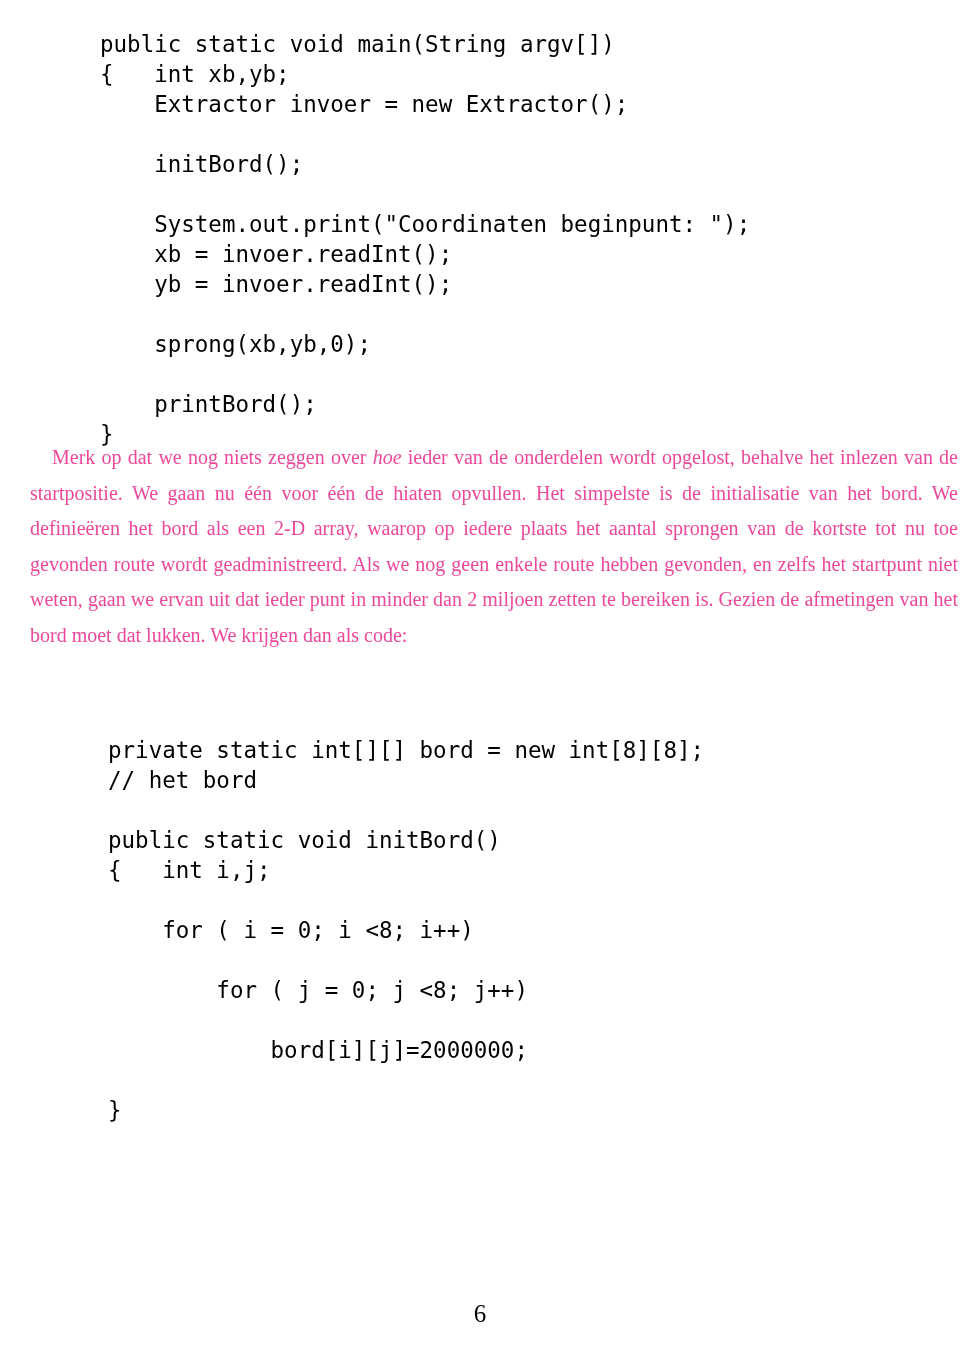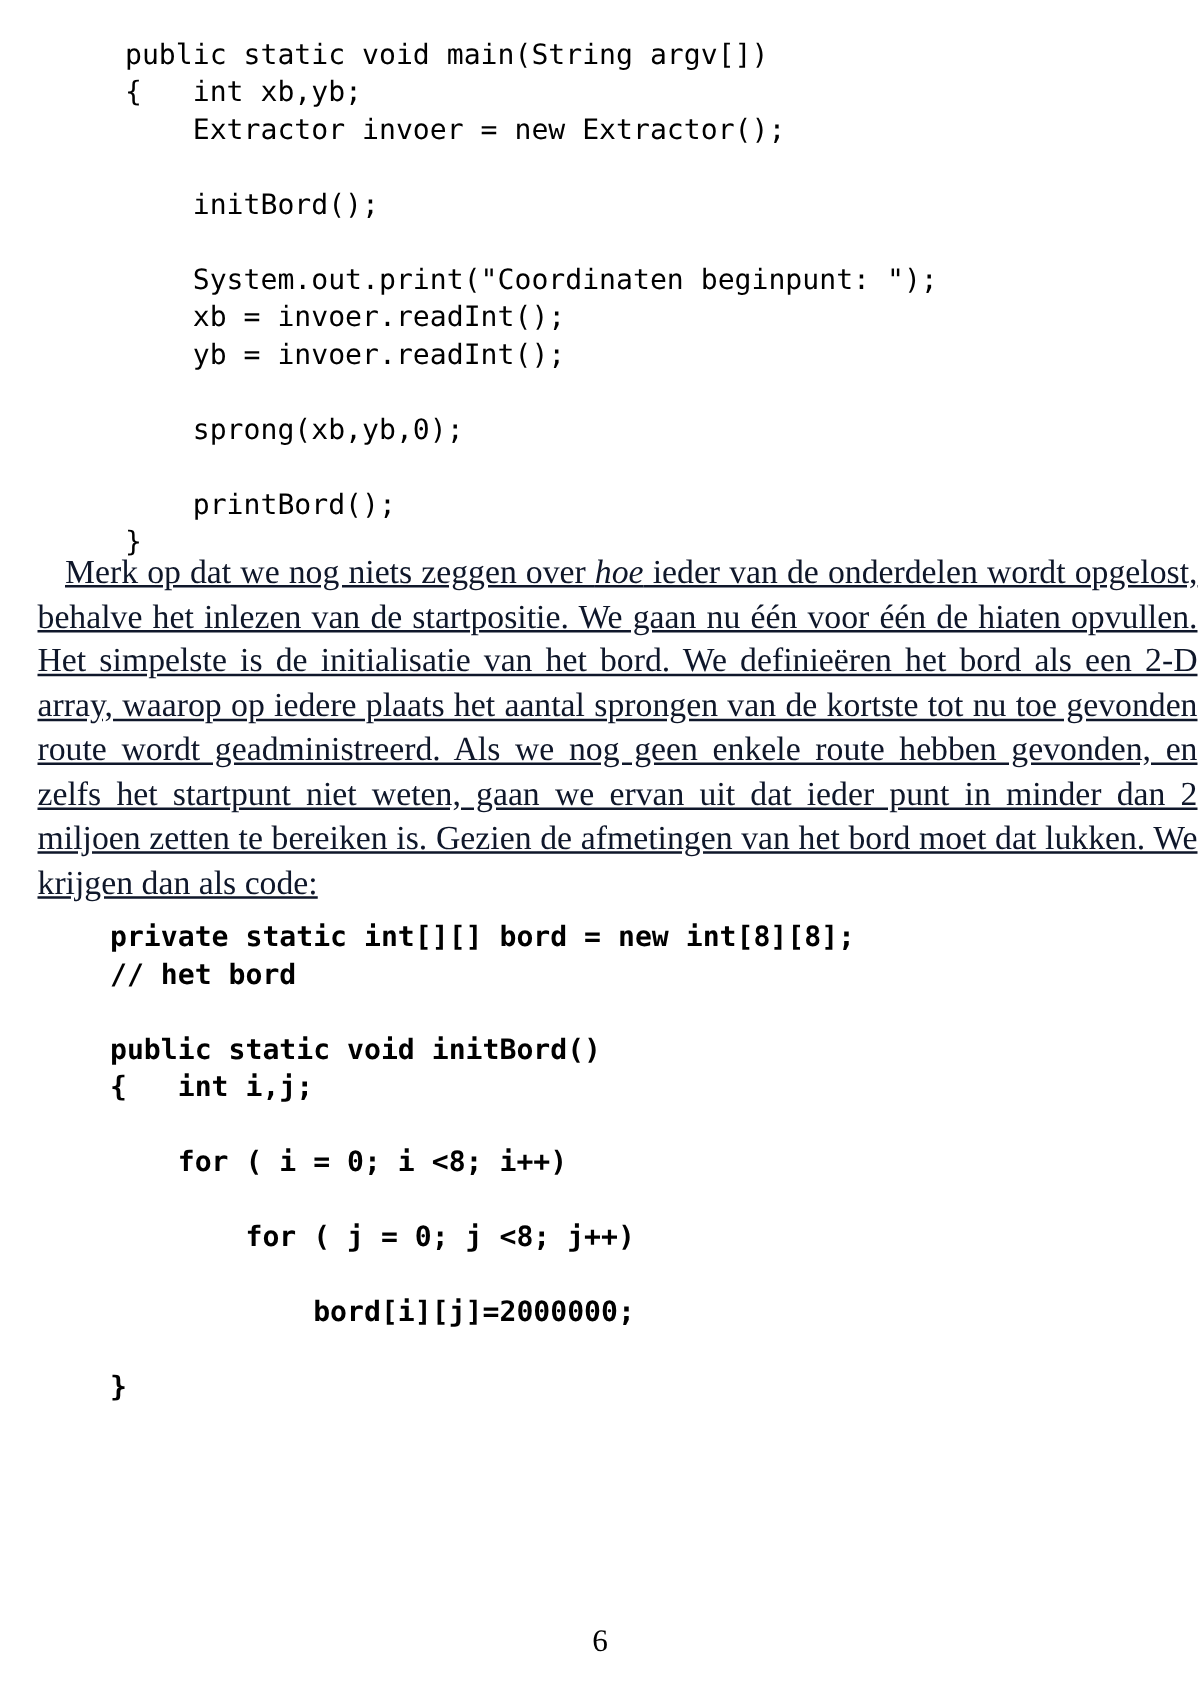--- a/index.html
+++ b/index.html
@@ -39,38 +39,36 @@
   }
   .code-line.blank {
     height: 30px;
   }
 
   #code-block-main {
     left: 100px;
     top: 6px;
   }
   #code-block-init {
-    left: 88px;
+    left: 108px;
     top: 712px;
-    font-weight: bold;
   }
 
   
   .prose {
     position: absolute;
     left: 30px;
     width: 928px;
     font-family: "Liberation Serif", "DejaVu Serif", serif;
-    font-size: 27px;
+    font-size: 20px;
     line-height: 35.5px;
     text-align: justify;
     text-justify: inter-word;
-    color: #0f172a;
+    color: #ec4899;
     hyphens: none;
-    text-decoration: underline;
   }
   #prose-main {
     top: 440px;
     text-indent: 22px;
   }
   #prose-tail {
     top: 1152px;
     text-align: left;
     text-indent: 0;
   }

